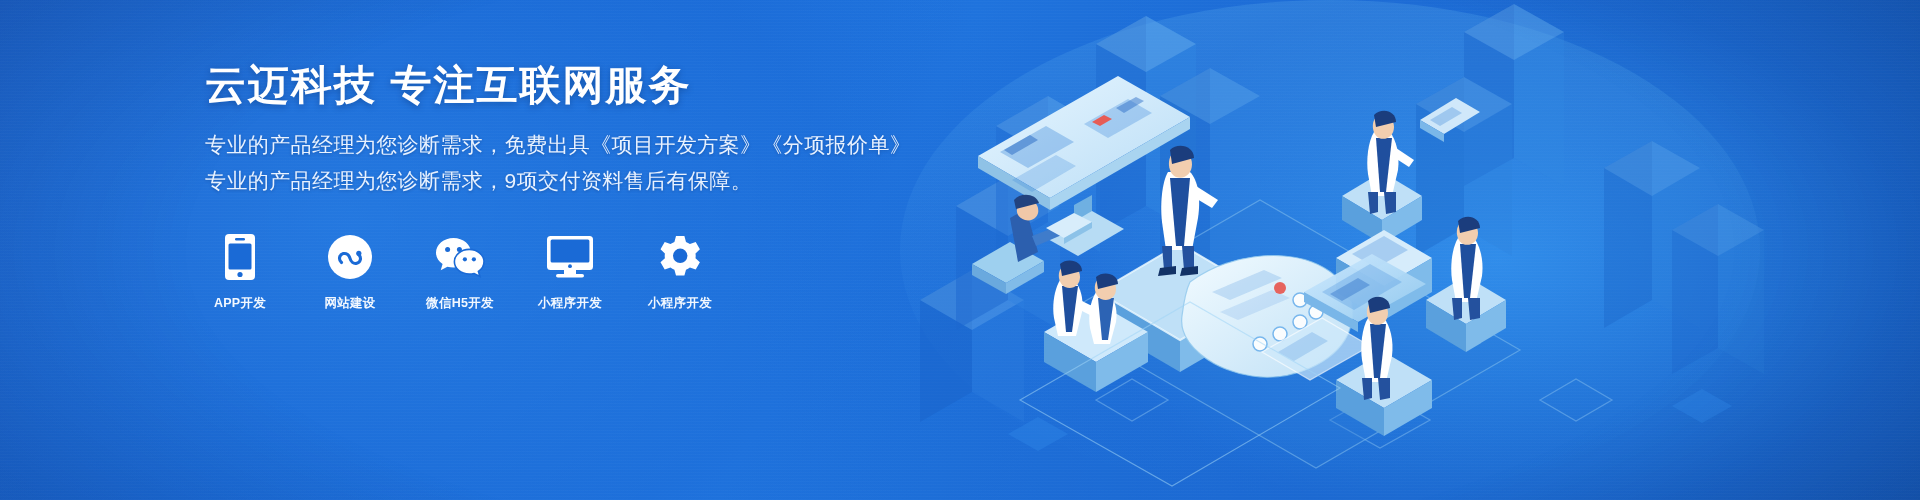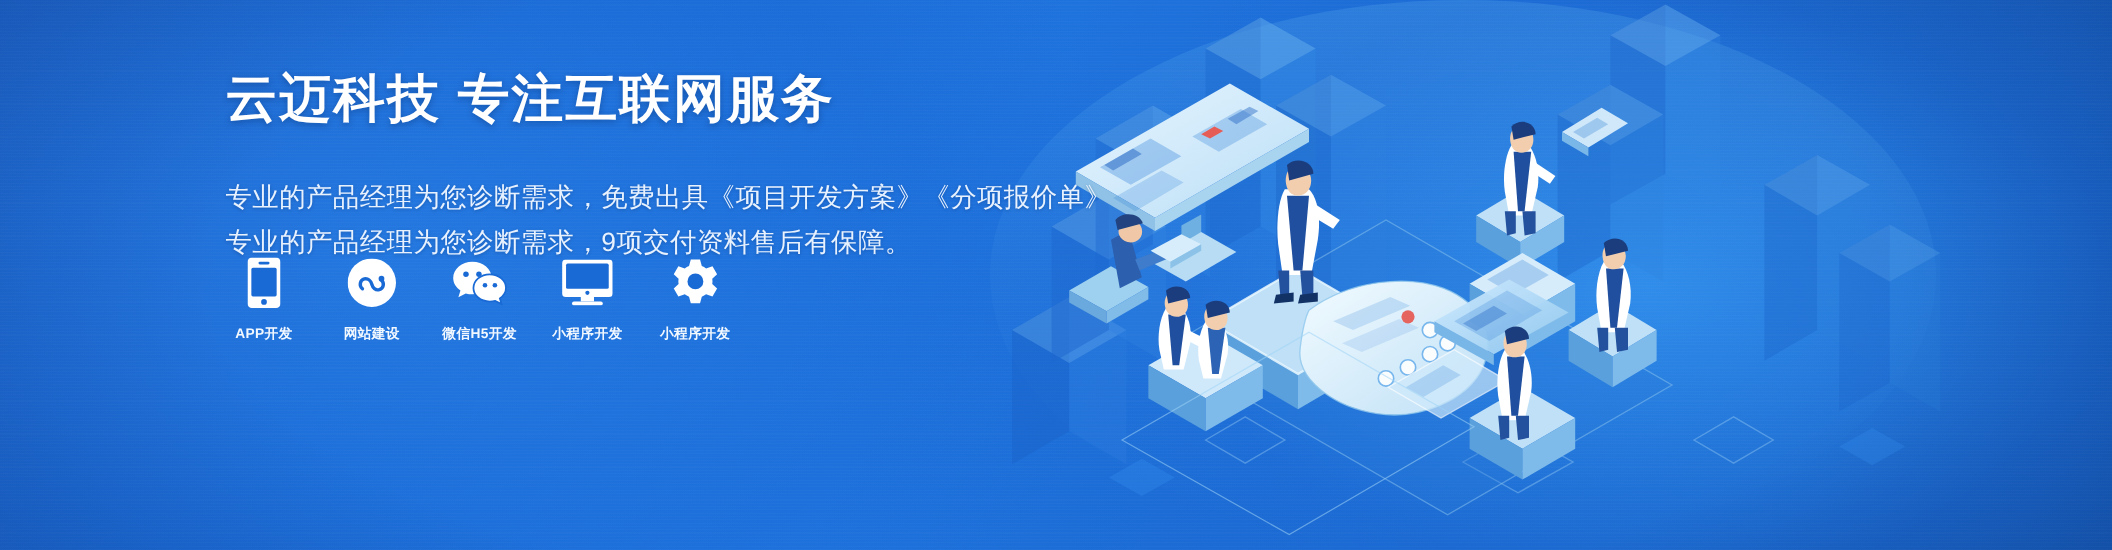--- a/index.html
+++ b/index.html
@@ -30,46 +30,46 @@
     pointer-events:none;
   }
 
   
   #content {
     position:absolute;
     left:205px; top:60px;
     width:760px;
   }
   #title {
-    font-size:47px;
+    font-size:41px;
     font-weight:bold;
     color:#ffffff;
     letter-spacing:2px;
     line-height:1.25;
     white-space:nowrap;
     text-shadow:0 2px 6px rgba(4,34,86,0.35);
   }
   #sub {
-    margin-top:40px;
+    margin-top:16px;
     color:#e8f2ff;
-    font-size:24px;
+    font-size:21px;
     line-height:1.72;
     letter-spacing:0.4px;
     white-space:nowrap;
     text-shadow:0 1px 3px rgba(4,34,86,0.30);
   }
   #sub div { white-space:nowrap; }
 
   
   #services {
     position:absolute;
     left:203px; top:232px;
     display:flex;
     align-items:flex-end;
-    gap:24px;
+    gap:36px;
   }
   .svc { width:74px; display:flex; flex-direction:column; align-items:center; }
   .svc-ico {
     height:50px; width:100%;
     display:flex; align-items:center; justify-content:center;
     margin-bottom:13px;
   }
   .svc-ico svg { display:block; fill:#ffffff; }
   .svc-label {
     font-size:12.5px;

